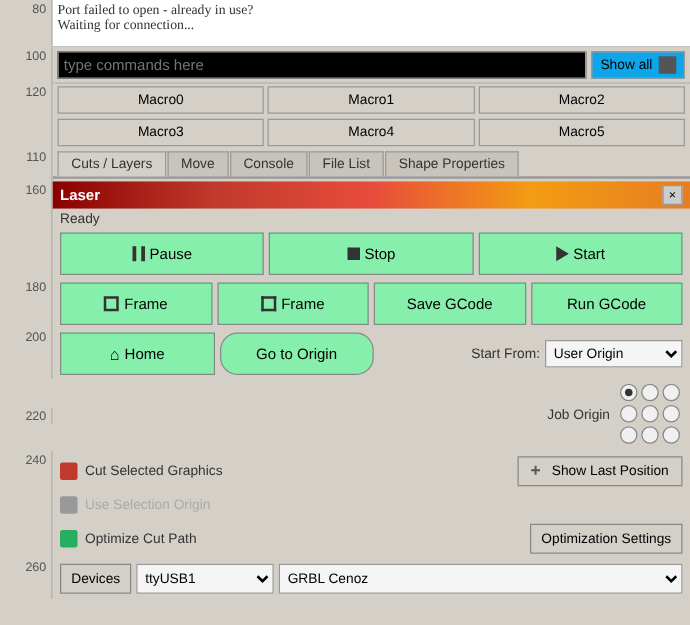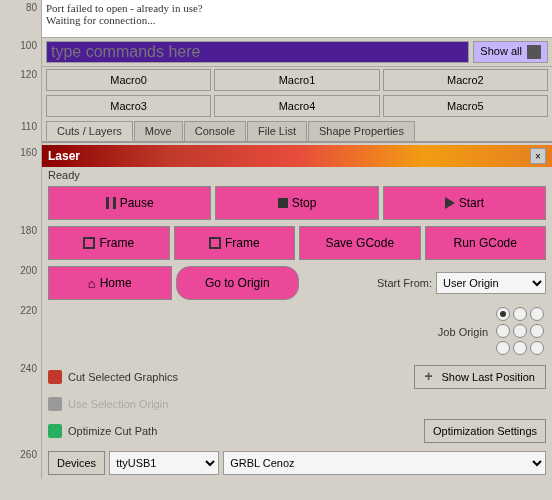--- a/index.html
+++ b/index.html
@@ -53,29 +53,29 @@
       align-items: center;
       background: #d4d0c8;
       padding: 3px 4px;
       border-bottom: 1px solid #aaa;
       gap: 4px;
     }
 
     .command-input {
       flex: 1;
       height: 22px;
-      background: #4c1d95;
-      border: 1px solid #999;
-      font-size: 16px;
+      background: #000000;
+      border: 1px solid #999;
+      font-size: 12px;
       padding: 2px 4px;
       color: #888;
     }
 
     .show-all-btn {
-      background: #c4b5fd;
+      background: #0ea5e9;
       border: 1px solid #999;
       font-size: 11px;
       padding: 0 6px;
       cursor: pointer;
       height: 22px;
     }
 
     
     .macro-row {
       display: flex;
@@ -154,21 +154,21 @@
     .btn-row {
       display: flex;
       padding: 3px 6px;
       gap: 4px;
       background: #d4d0c8;
     }
 
     .action-btn {
       flex: 1;
       height: 34px;
-      background: #ec4899;
+      background: #86efac;
       border: 1px solid #888;
       font-size: 12px;
       cursor: pointer;
       display: flex;
       align-items: center;
       justify-content: center;
       gap: 4px;
     }
 
     
@@ -475,21 +475,21 @@
           <select class="start-from-select">
             <option>User Origin</option>
             <option>Machine Origin</option>
             <option>Current Position</option>
           </select>
         </div>
       </div>
     </div>
   </div>
 
-  <div class="ruler-row" style="min-height:50px;">
+  <div class="ruler-row" style="min-height:50px;align-items:center;">
     <div class="ruler-label">220</div>
     <div class="content-area">
       <div class="job-origin-row">
         <span class="job-origin-label">Job Origin</span>
         <div class="radio-grid">
           <div class="radio-dot selected"></div>
           <div class="radio-dot"></div>
           <div class="radio-dot"></div>
           <div class="radio-dot"></div>
           <div class="radio-dot"></div>

